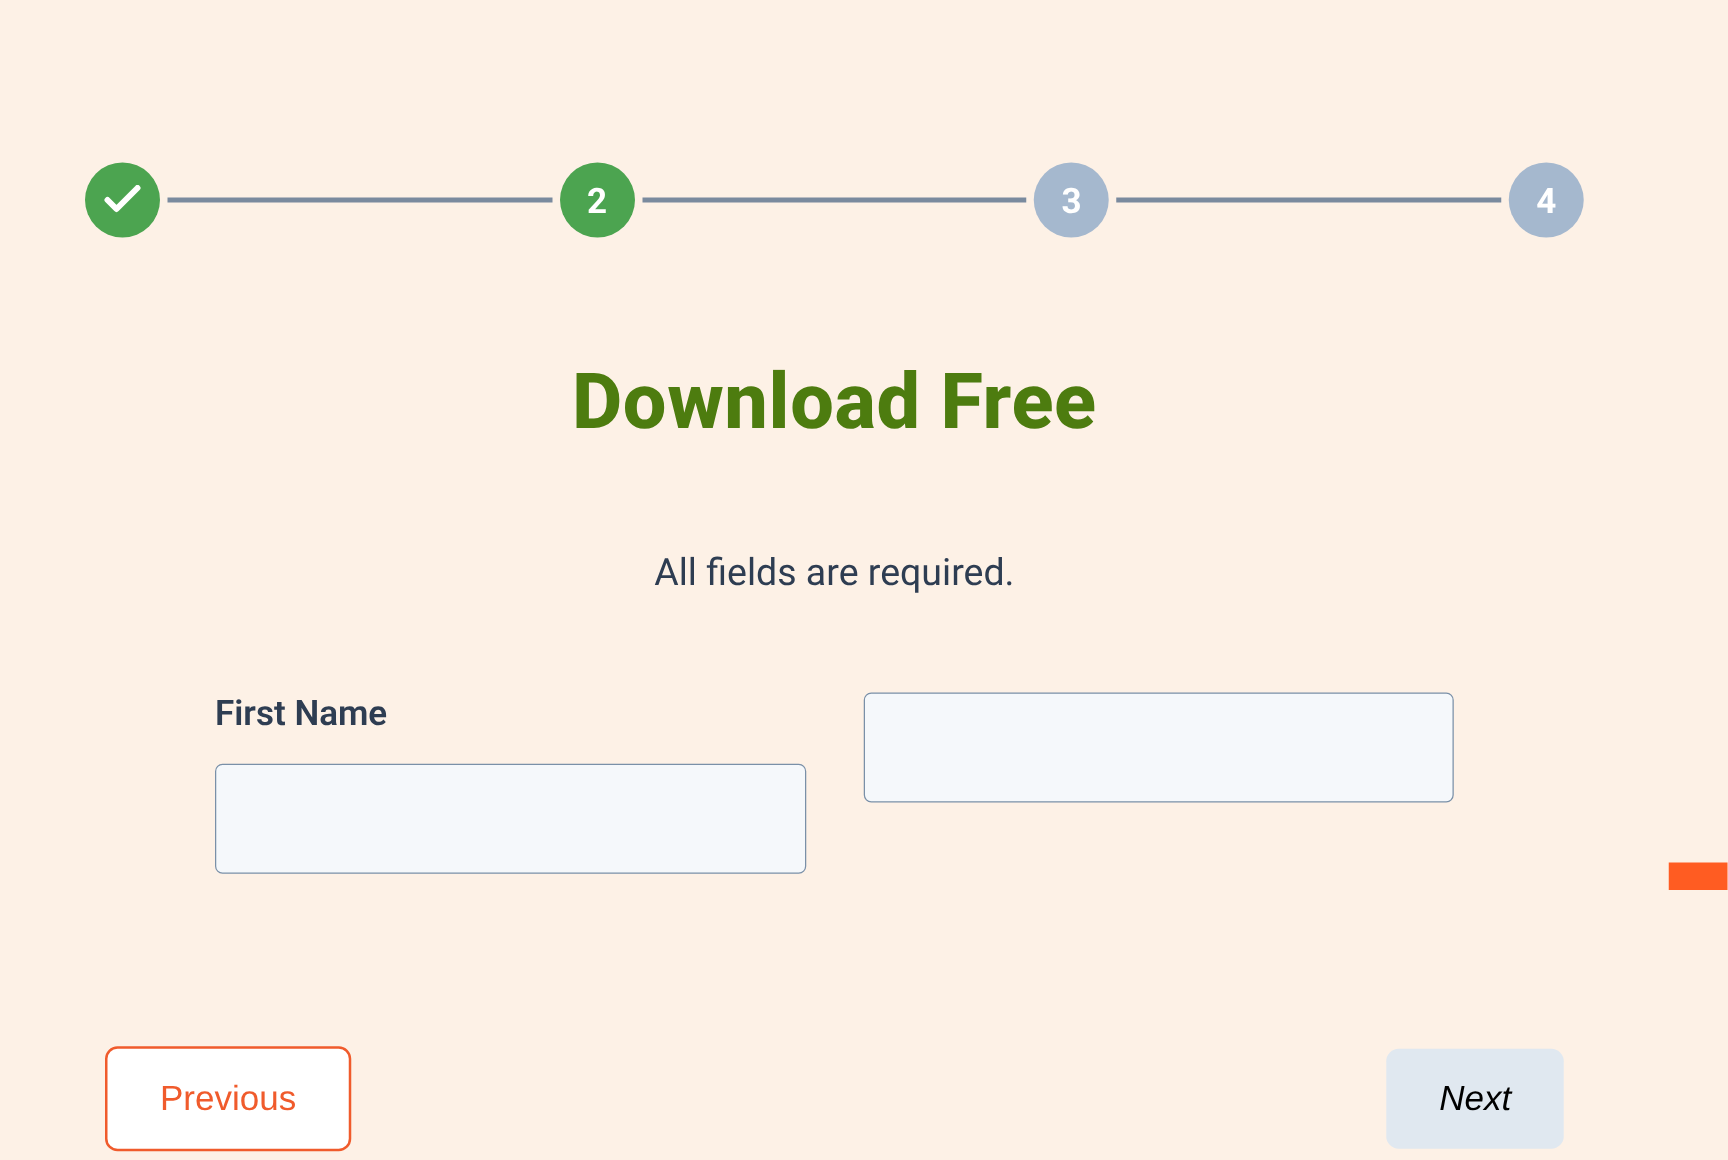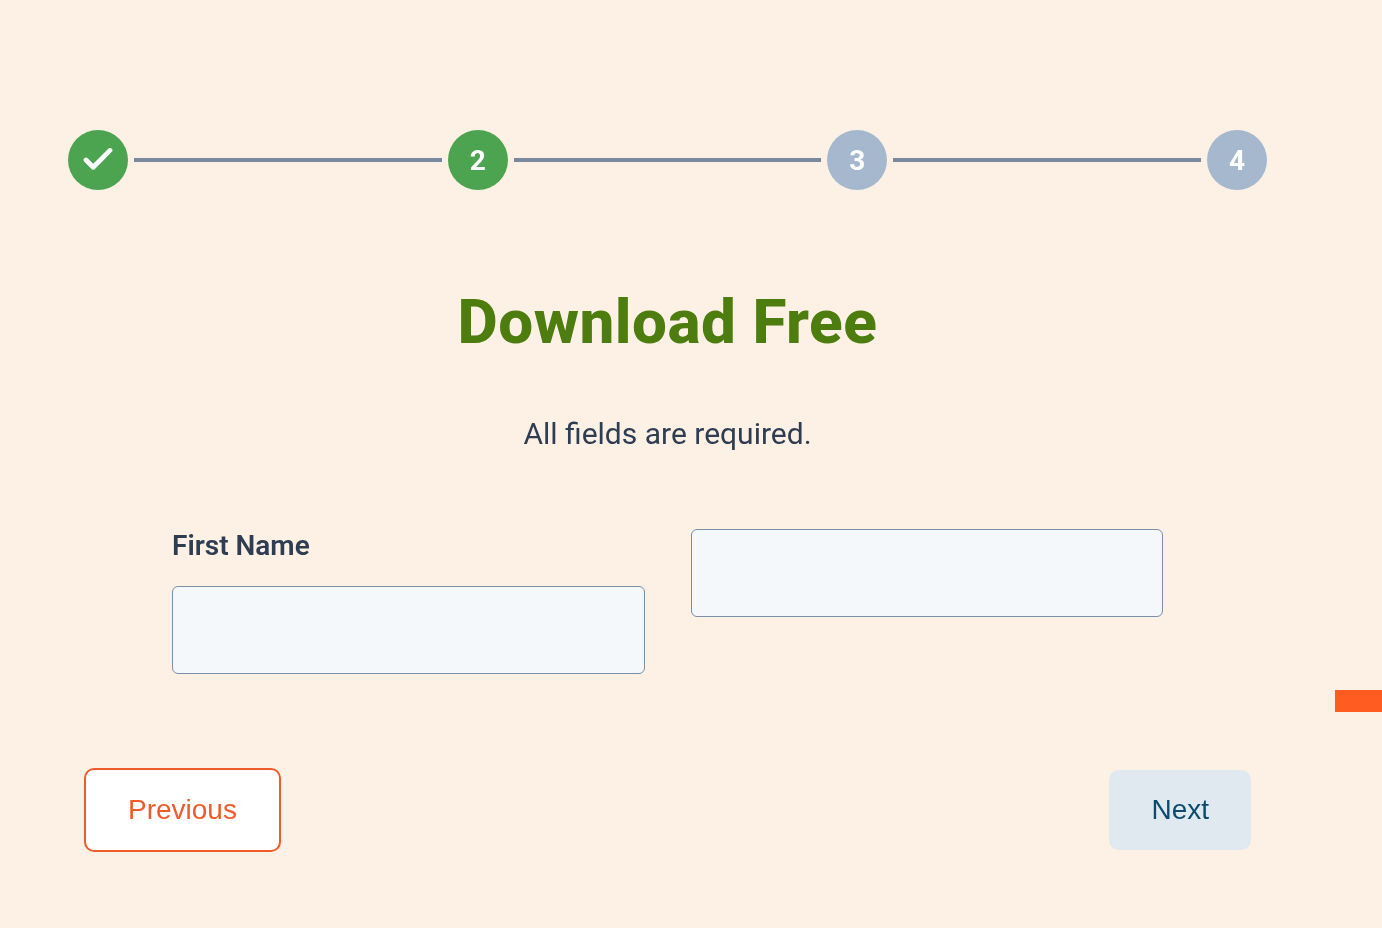--- a/index.html
+++ b/index.html
@@ -78,21 +78,21 @@
       font-size: 62px;
       font-weight: 800;
       color: #4d7c0f;
       letter-spacing: 0.5px;
     }
     
     .subtitle {
       font-size: 30px;
       font-weight: 400;
       color: #2e3d52;
-      margin-top: 58px;
+      margin-top: 83px;
     }
     
     .form-row {
       display: flex;
       gap: 46px;
       padding: 78px 172px 0 172px;
     }
     
     .form-group {
       flex: 1;
@@ -116,40 +116,42 @@
       font-size: 24px;
       padding: 0 20px;
       outline: none;
     }
     
     .button-row {
       display: flex;
       justify-content: space-between;
       align-items: center;
       padding: 94px 84px 0 84px;
+      margin-top: 44px;
     }
     
     .btn {
       font-size: 28px;
       font-weight: 500;
       padding: 24px 42px;
       border-radius: 10px;
       cursor: pointer;
       border: none;
     }
     
     .btn-previous {
       background: #ffffff;
       color: #f05b2c;
       border: 2px solid #f05b2c;
     }
     
     .btn-next {
       background: #e0e8f0;
-      color: #0c4a6e;
+      color: #000000;
+      font-style: italic;
     }
     
     .accent-bar {
       position: absolute;
       right: 0;
       top: 690px;
       width: 47px;
       height: 22px;
       background: #ff5c22;
     }

